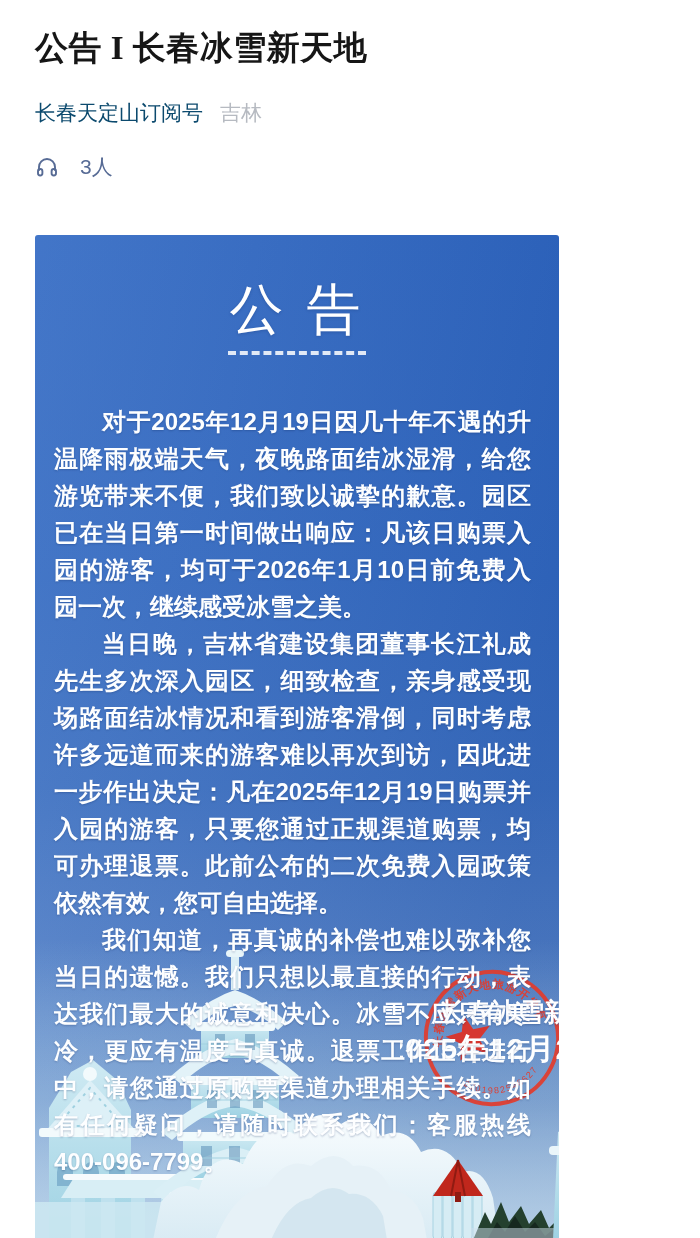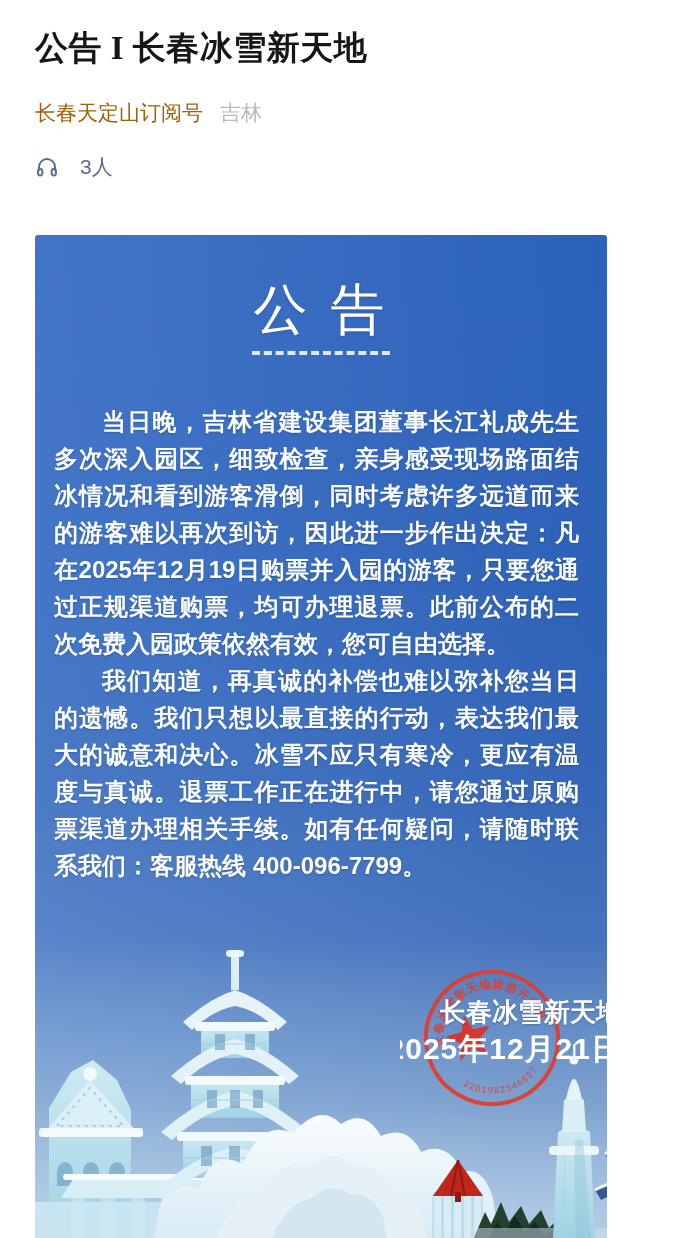--- a/index.html
+++ b/index.html
@@ -7,29 +7,29 @@
     width:700px;height:1238px;overflow:hidden;position:relative;
     font-family:"Liberation Sans","DejaVu Sans",sans-serif;
     -webkit-font-smoothing:antialiased;
   }
   .header{padding:26px 35px 0;}
   .article-title{
     margin:0 0 28px;font-size:33px;line-height:1.35;font-weight:700;
     color:#161616;letter-spacing:.5px;font-family:Liberation Serif, serif;
   }
   .meta-row{display:flex;align-items:baseline;gap:15px;font-size:21px;margin:0 0 26px;}
-  .account{color:#a16207;}
+  .account{color:#0c4a6e;}
   .date,.location{color:#b6bac1;}
   .location{margin-left:2px;}
   .listen-row{display:flex;align-items:center;gap:21px;color:#576b95;font-size:21px;margin:0 0 54px;}
   .listen-row svg{display:block;}
 
   
   .card{
-    position:relative;margin:0 35px;width:572px;height:1005px;
+    position:relative;margin:0 35px;width:524px;height:1005px;
     border-radius:3px;overflow:hidden;
     background:linear-gradient(180deg,#2d66c2 0%,#3169c2 34%,#3a6fc2 55%,#4c7cc7 70%,#7aa2d4 86%,#a9c6e4 97%);
   }
   .card::before{
     content:"";position:absolute;inset:0;
     background:linear-gradient(100deg,rgba(255,255,255,.10) 0%,rgba(10,30,90,.10) 85%);
     pointer-events:none;
   }
   .notice-heading{
     position:relative;margin:46px 0 0;text-align:center;color:#ffffff;
@@ -68,20 +68,21 @@
     </svg>
     <span>3人</span>
   </div>
 </div>
 
 <div class="card">
   <div class="notice-heading">公 告</div>
   <div class="dash-sep"></div>
 
   <div class="notice-body">
+    <p>对于2025年12月19日因几十年不遇的升温降雨极端天气，夜晚路面结冰湿滑，给您游览带来不便，我们致以诚挚的歉意。园区已在当日第一时间做出响应：凡该日购票入园的游客，均可于2026年1月10日前免费入园一次，继续感受冰雪之美。</p>
     <p>当日晚，吉林省建设集团董事长江礼成先生多次深入园区，细致检查，亲身感受现场路面结冰情况和看到游客滑倒，同时考虑许多远道而来的游客难以再次到访，因此进一步作出决定：凡在2025年12月19日购票并入园的游客，只要您通过正规渠道购票，均可办理退票。此前公布的二次免费入园政策依然有效，您可自由选择。</p>
     <p>我们知道，再真诚的补偿也难以弥补您当日的遗憾。我们只想以最直接的行动，表达我们最大的诚意和决心。冰雪不应只有寒冷，更应有温度与真诚。退票工作正在进行中，请您通过原购票渠道办理相关手续。如有任何疑问，请随时联系我们：客服热线 400-096-7799。</p>
   </div>
 
   <svg class="photo" viewBox="0 0 630 300" preserveAspectRatio="none">
     <defs>
       <linearGradient id="skyfade" x1="0" y1="0" x2="0" y2="1">
         <stop offset="0" stop-color="#9cc0e2" stop-opacity="0"></stop>
         <stop offset="0.55" stop-color="#a7c6e4" stop-opacity="0.25"></stop>
         <stop offset="1" stop-color="#bcd5ea" stop-opacity="0.75"></stop>

